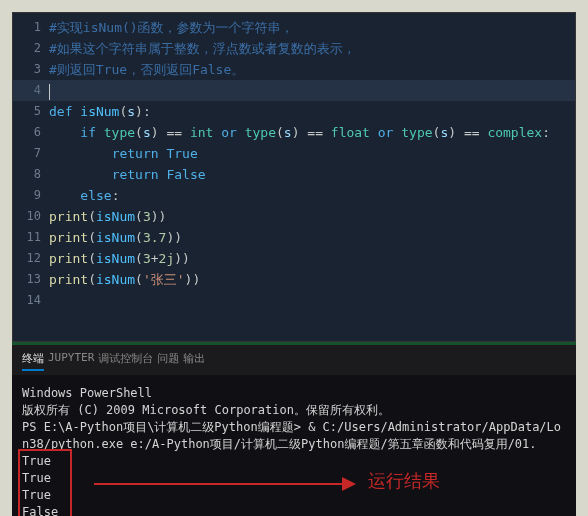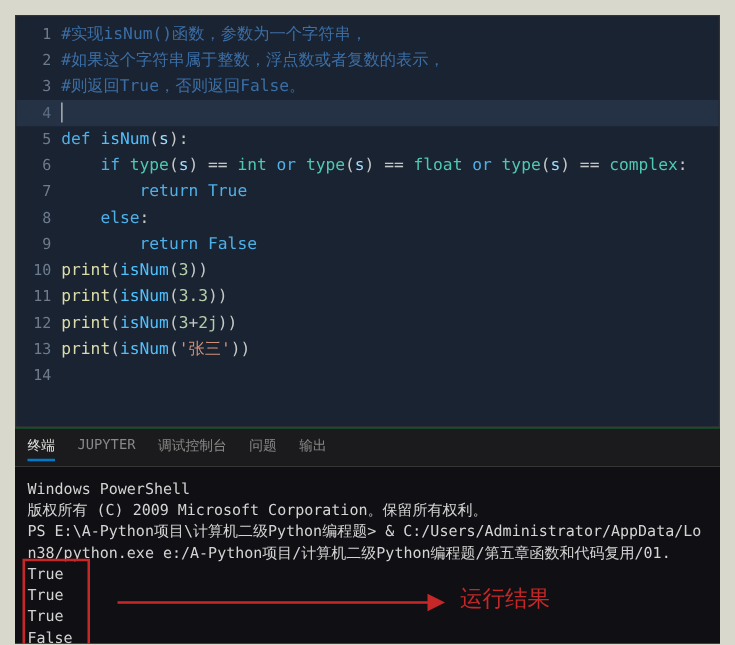--- a/index.html
+++ b/index.html
@@ -50,23 +50,23 @@
 .fn { color: #4fc1ff; }
 .bi { color: #4ec9b0; }
 .op { color: #c5c8c6; }
 .num { color: #b5cea8; }
 .str { color: #ce9178; }
 .id { color: #9cdcfe; }
 .par { color: #dcdcaa; }
 
 .terminal-tabs {
   background: #1b1b1d;
-  border-top: 1px solid #14532d;
+  border-top: 3px solid #14532d;
   display: flex;
-  gap: 18px;
+  gap: 4px;
   padding: 6px 10px 4px;
   font-size: 11px;
   color: #888;
 }
 .tab { cursor: pointer; }
 .tab.active {
   color: #e0e0e0;
   border-bottom: 2px solid #007acc;
   padding-bottom: 3px;
 }
@@ -143,24 +143,24 @@
     </div>
   <div class="code" id="code">
       <div class="code-line"></div>
       <div class="code-line"><span class="cm">#实现isNum()函数，参数为一个字符串，</span></div>
       <div class="code-line"><span class="cm">#如果这个字符串属于整数，浮点数或者复数的表示，</span></div>
       <div class="code-line"><span class="cm">#则返回True，否则返回False。</span></div>
       <div class="code-line current"><span class="cursor"></span></div>
       <div class="code-line"><span class="kw">def </span><span class="fn">isNum</span><span class="op">(</span><span class="id">s</span><span class="op">):</span></div>
       <div class="code-line"><span class="op">    </span><span class="kw">if</span><span class="op"> </span><span class="bi">type</span><span class="op">(</span><span class="id">s</span><span class="op">) == </span><span class="bi">int</span><span class="op"> </span><span class="kw">or</span><span class="op"> </span><span class="bi">type</span><span class="op">(</span><span class="id">s</span><span class="op">) == </span><span class="bi">float</span><span class="op"> </span><span class="kw">or</span><span class="op"> </span><span class="bi">type</span><span class="op">(</span><span class="id">s</span><span class="op">) == </span><span class="bi">complex</span><span class="op">:</span></div>
       <div class="code-line"><span class="op">        </span><span class="kw">return</span><span class="op"> </span><span class="kw">True</span></div>
+      <div class="code-line"><span class="op">        </span><span class="kw">return</span><span class="op"> </span><span class="kw">False</span></div>
       <div class="code-line"><span class="op">    </span><span class="kw">else</span><span class="op">:</span></div>
-      <div class="code-line"><span class="op">        </span><span class="kw">return</span><span class="op"> </span><span class="kw">False</span></div>
       <div class="code-line"><span class="par">print</span><span class="op">(</span><span class="fn">isNum</span><span class="op">(</span><span class="num">3</span><span class="op">))</span></div>
-      <div class="code-line"><span class="par">print</span><span class="op">(</span><span class="fn">isNum</span><span class="op">(</span><span class="num">3.3</span><span class="op">))</span></div>
+      <div class="code-line"><span class="par">print</span><span class="op">(</span><span class="fn">isNum</span><span class="op">(</span><span class="num">3.7</span><span class="op">))</span></div>
       <div class="code-line"><span class="par">print</span><span class="op">(</span><span class="fn">isNum</span><span class="op">(</span><span class="num">3</span><span class="op">+</span><span class="num">2j</span><span class="op">))</span></div>
       <div class="code-line"><span class="par">print</span><span class="op">(</span><span class="fn">isNum</span><span class="op">(</span><span class="str">'张三'</span><span class="op">))</span></div>
     </div>
 </div>
 
 <div class="terminal-tabs">
   <span class="tab active">终端</span>
   <span class="tab">JUPYTER</span>
   <span class="tab">调试控制台</span>
   <span class="tab">问题</span>

